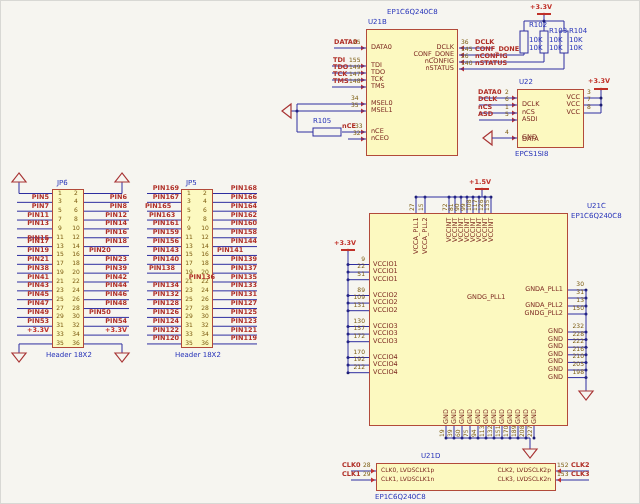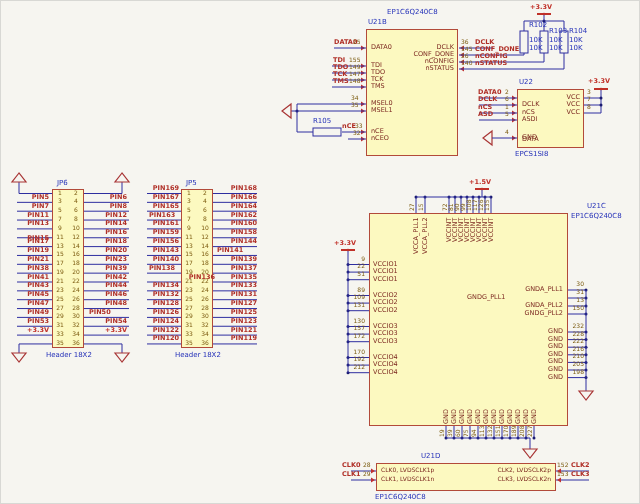--- a/index.html
+++ b/index.html
@@ -411,21 +411,21 @@
       <div class="t num" style="left: 69px; top: 232.75px; width: 12px; text-align: center;">12</div>
       <div class="t net" style="left: 14px; top: 228.25px; width: 34px; text-align: right; margin-top: 6px;">PIN15</div>
       <div class="t net" style="left: 88px; top: 228.25px; width: 38px; text-align: right;">PIN16</div>
       <div class="t num" style="left: 53px; top: 241.6px; width: 12px; text-align: center;">13</div>
       <div class="t num" style="left: 69px; top: 241.6px; width: 12px; text-align: center;">14</div>
       <div class="t net" style="left: 14px; top: 237.1px; width: 34px; text-align: right;">PIN17</div>
       <div class="t net" style="left: 88px; top: 237.1px; width: 38px; text-align: right;">PIN18</div>
       <div class="t num" style="left: 53px; top: 250.45px; width: 12px; text-align: center;">15</div>
       <div class="t num" style="left: 69px; top: 250.45px; width: 12px; text-align: center;">16</div>
       <div class="t net" style="left: 14px; top: 245.95px; width: 34px; text-align: right;">PIN19</div>
-      <div class="t net" style="left: 88px; top: 245.95px; width: 38px; text-align: right;">PIN20</div>
+      <div class="t net" style="left: 88px; top: 245.95px; width: 38px; text-align: left;">PIN20</div>
       <div class="t num" style="left: 53px; top: 259.3px; width: 12px; text-align: center;">17</div>
       <div class="t num" style="left: 69px; top: 259.3px; width: 12px; text-align: center;">18</div>
       <div class="t net" style="left: 14px; top: 254.8px; width: 34px; text-align: right;">PIN21</div>
       <div class="t net" style="left: 88px; top: 254.8px; width: 38px; text-align: right;">PIN23</div>
       <div class="t num" style="left: 53px; top: 268.15px; width: 12px; text-align: center;">19</div>
       <div class="t num" style="left: 69px; top: 268.15px; width: 12px; text-align: center;">20</div>
       <div class="t net" style="left: 14px; top: 263.65px; width: 34px; text-align: right;">PIN38</div>
       <div class="t net" style="left: 88px; top: 263.65px; width: 38px; text-align: right;">PIN39</div>
       <div class="t num" style="left: 53px; top: 277px; width: 12px; text-align: center;">21</div>
       <div class="t num" style="left: 69px; top: 277px; width: 12px; text-align: center;">22</div>
@@ -460,21 +460,21 @@
       <div class="t num" style="left: 182px; top: 188.5px; width: 12px; text-align: center;">1</div>
       <div class="t num" style="left: 198px; top: 188.5px; width: 12px; text-align: center;">2</div>
       <div class="t net" style="left: 144px; top: 184px; width: 34px; text-align: right;">PIN169</div>
       <div class="t net" style="left: 216px; top: 184px; width: 40px; text-align: right;">PIN168</div>
       <div class="t num" style="left: 182px; top: 197.35px; width: 12px; text-align: center;">3</div>
       <div class="t num" style="left: 198px; top: 197.35px; width: 12px; text-align: center;">4</div>
       <div class="t net" style="left: 144px; top: 192.85px; width: 34px; text-align: right;">PIN167</div>
       <div class="t net" style="left: 216px; top: 192.85px; width: 40px; text-align: right;">PIN166</div>
       <div class="t num" style="left: 182px; top: 206.2px; width: 12px; text-align: center;">5</div>
       <div class="t num" style="left: 198px; top: 206.2px; width: 12px; text-align: center;">6</div>
-      <div class="t net" style="left: 144px; top: 201.7px; width: 34px; text-align: right;">PIN165</div>
+      <div class="t net" style="left: 144px; top: 201.7px; width: 34px; text-align: left;">PIN165</div>
       <div class="t net" style="left: 216px; top: 201.7px; width: 40px; text-align: right;">PIN164</div>
       <div class="t num" style="left: 182px; top: 215.05px; width: 12px; text-align: center;">7</div>
       <div class="t num" style="left: 198px; top: 215.05px; width: 12px; text-align: center;">8</div>
       <div class="t net" style="left: 148px; top: 210.55px; width: 34px; text-align: left;">PIN163</div>
       <div class="t net" style="left: 216px; top: 210.55px; width: 40px; text-align: right;">PIN162</div>
       <div class="t num" style="left: 182px; top: 223.9px; width: 12px; text-align: center;">9</div>
       <div class="t num" style="left: 198px; top: 223.9px; width: 12px; text-align: center;">10</div>
       <div class="t net" style="left: 144px; top: 219.4px; width: 34px; text-align: right;">PIN161</div>
       <div class="t net" style="left: 216px; top: 219.4px; width: 40px; text-align: right;">PIN160</div>
       <div class="t num" style="left: 182px; top: 232.75px; width: 12px; text-align: center;">11</div>

